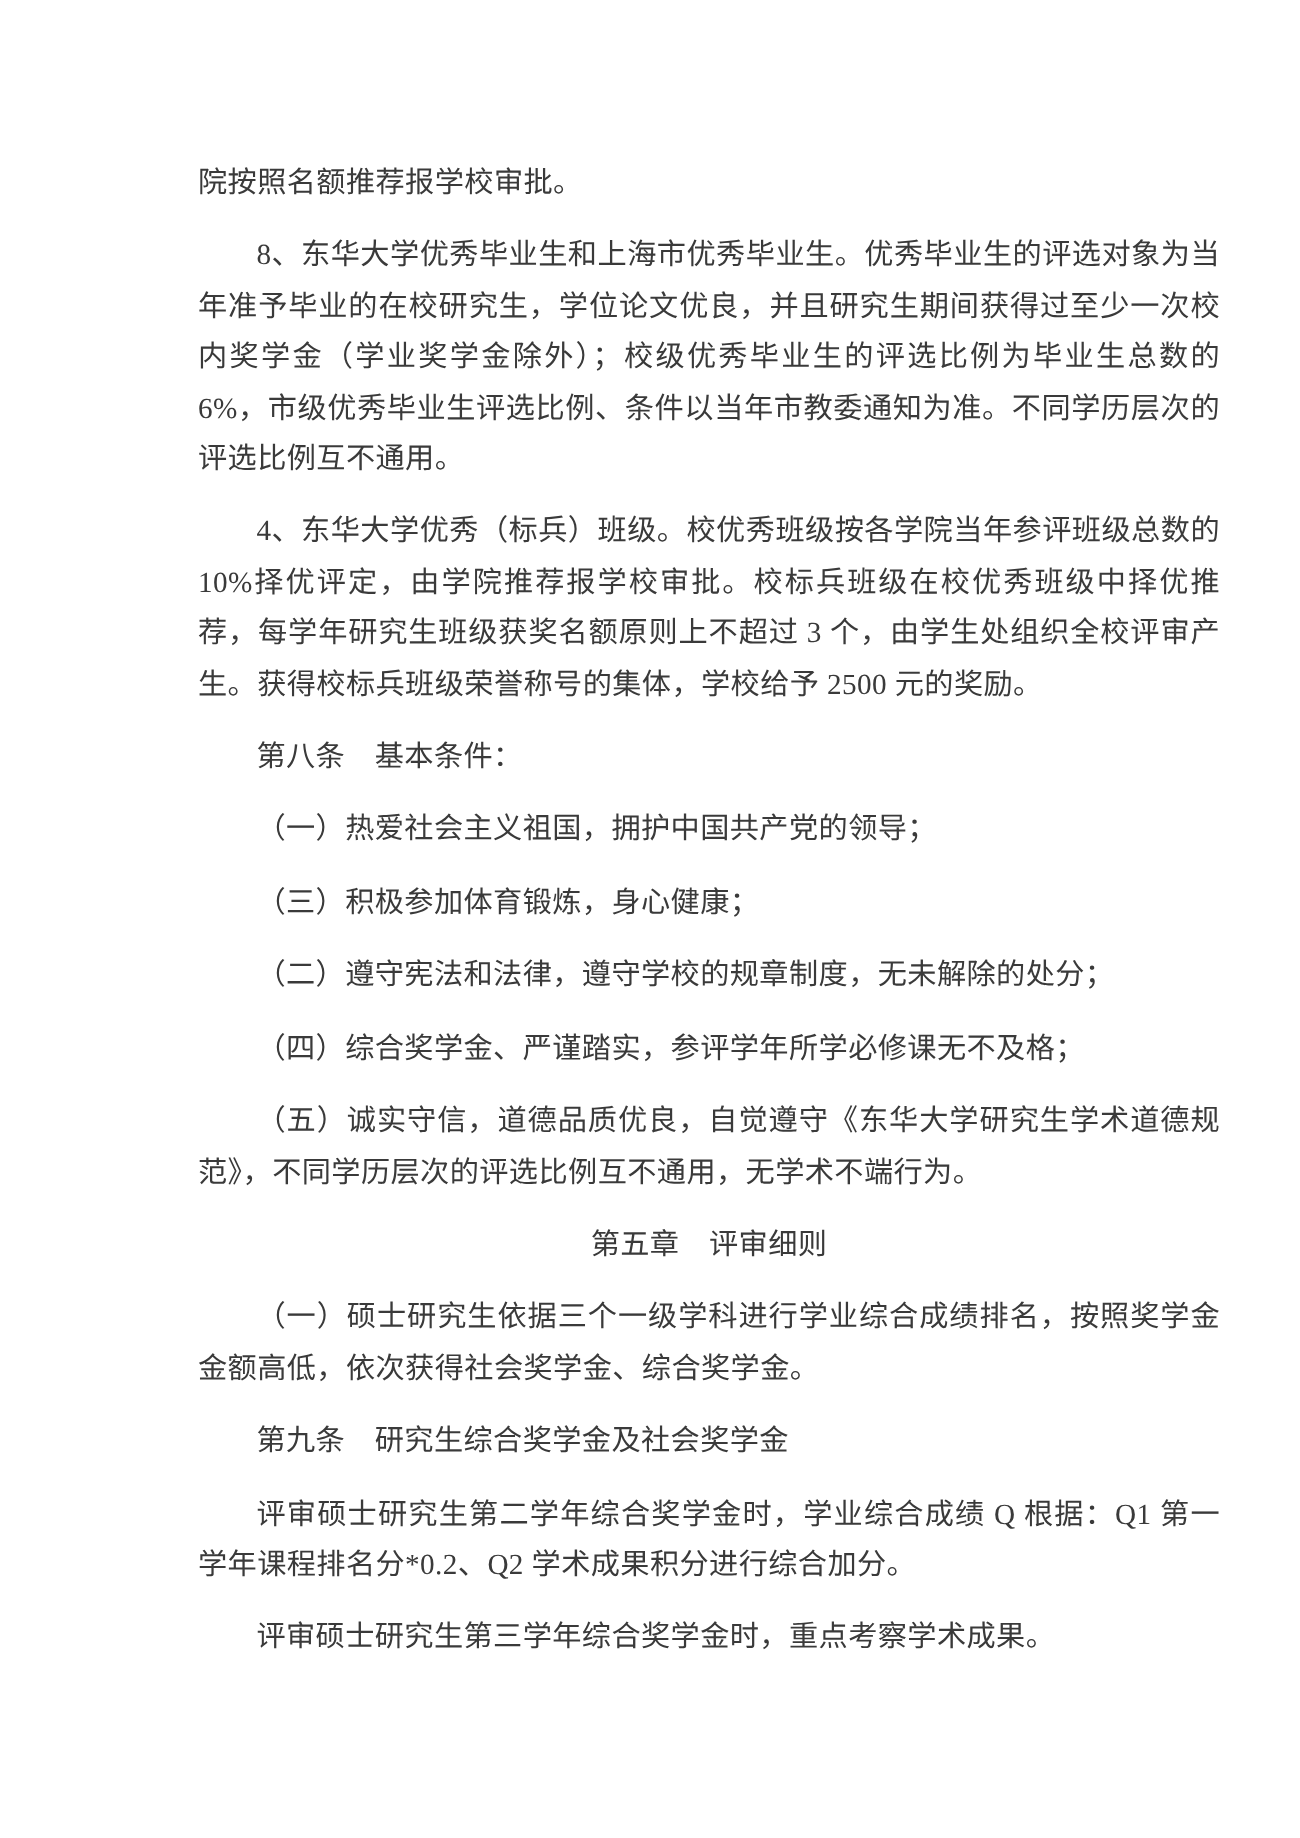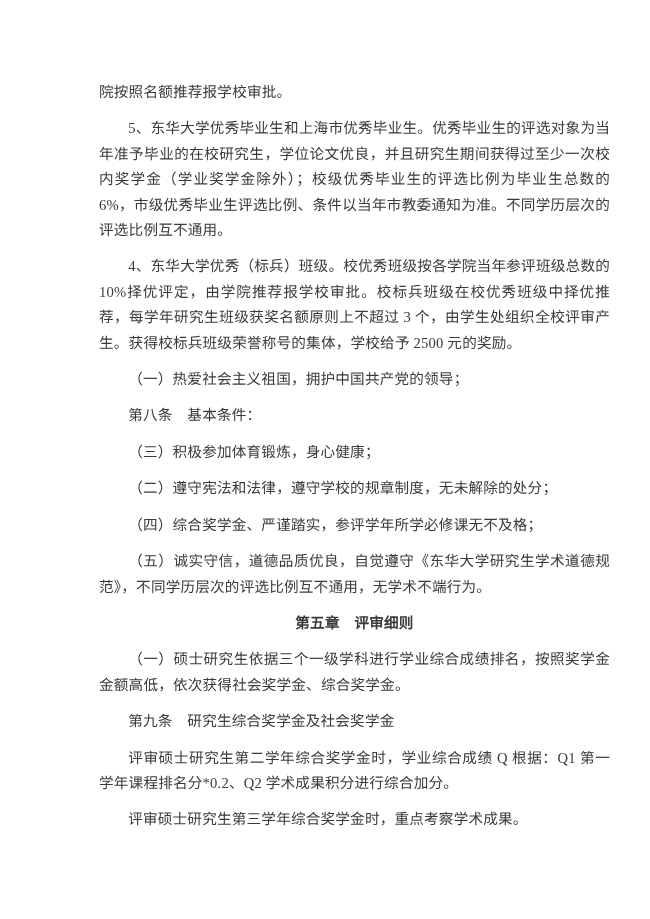--- a/index.html
+++ b/index.html
@@ -27,32 +27,32 @@
   }
   .page p.plain {
     text-indent: 0;
   }
   .page p.indent {
     text-indent: 2em;
   }
   .page p.chapter {
     text-align: center;
     text-indent: 0;
-    font-weight: bold;
+    font-weight: normal;
   }
 </style>
 </head>
 <body>
 
 <div class="page" style="background: rgb(255, 255, 255); color: rgb(58, 58, 58);">
   <p class="plain">院按照名额推荐报学校审批。</p>
-  <p class="indent">5、东华大学优秀毕业生和上海市优秀毕业生。优秀毕业生的评选对象为当年准予毕业的在校研究生，学位论文优良，并且研究生期间获得过至少一次校内奖学金（学业奖学金除外）；校级优秀毕业生的评选比例为毕业生总数的 6%，市级优秀毕业生评选比例、条件以当年市教委通知为准。不同学历层次的评选比例互不通用。</p>
+  <p class="indent">8、东华大学优秀毕业生和上海市优秀毕业生。优秀毕业生的评选对象为当年准予毕业的在校研究生，学位论文优良，并且研究生期间获得过至少一次校内奖学金（学业奖学金除外）；校级优秀毕业生的评选比例为毕业生总数的 6%，市级优秀毕业生评选比例、条件以当年市教委通知为准。不同学历层次的评选比例互不通用。</p>
   <p class="indent">4、东华大学优秀（标兵）班级。校优秀班级按各学院当年参评班级总数的10%择优评定，由学院推荐报学校审批。校标兵班级在校优秀班级中择优推荐，每学年研究生班级获奖名额原则上不超过 3 个，由学生处组织全校评审产生。获得校标兵班级荣誉称号的集体，学校给予 2500 元的奖励。</p>
+  <p class="indent">第八条　基本条件：</p>
   <p class="indent">（一）热爱社会主义祖国，拥护中国共产党的领导；</p>
-  <p class="indent">第八条　基本条件：</p>
   <p class="indent">（三）积极参加体育锻炼，身心健康；</p>
   <p class="indent">（二）遵守宪法和法律，遵守学校的规章制度，无未解除的处分；</p>
   <p class="indent">（四）综合奖学金、严谨踏实，参评学年所学必修课无不及格；</p>
   <p class="indent">（五）诚实守信，道德品质优良，自觉遵守《东华大学研究生学术道德规范》，不同学历层次的评选比例互不通用，无学术不端行为。</p>
   <p class="chapter">第五章　评审细则</p>
   <p class="indent">（一）硕士研究生依据三个一级学科进行学业综合成绩排名，按照奖学金金额高低，依次获得社会奖学金、综合奖学金。</p>
   <p class="indent">第九条　研究生综合奖学金及社会奖学金</p>
   <p class="indent">评审硕士研究生第二学年综合奖学金时，学业综合成绩 Q 根据：Q1 第一学年课程排名分*0.2、Q2 学术成果积分进行综合加分。</p>
   <p class="indent">评审硕士研究生第三学年综合奖学金时，重点考察学术成果。</p>
 </div>

